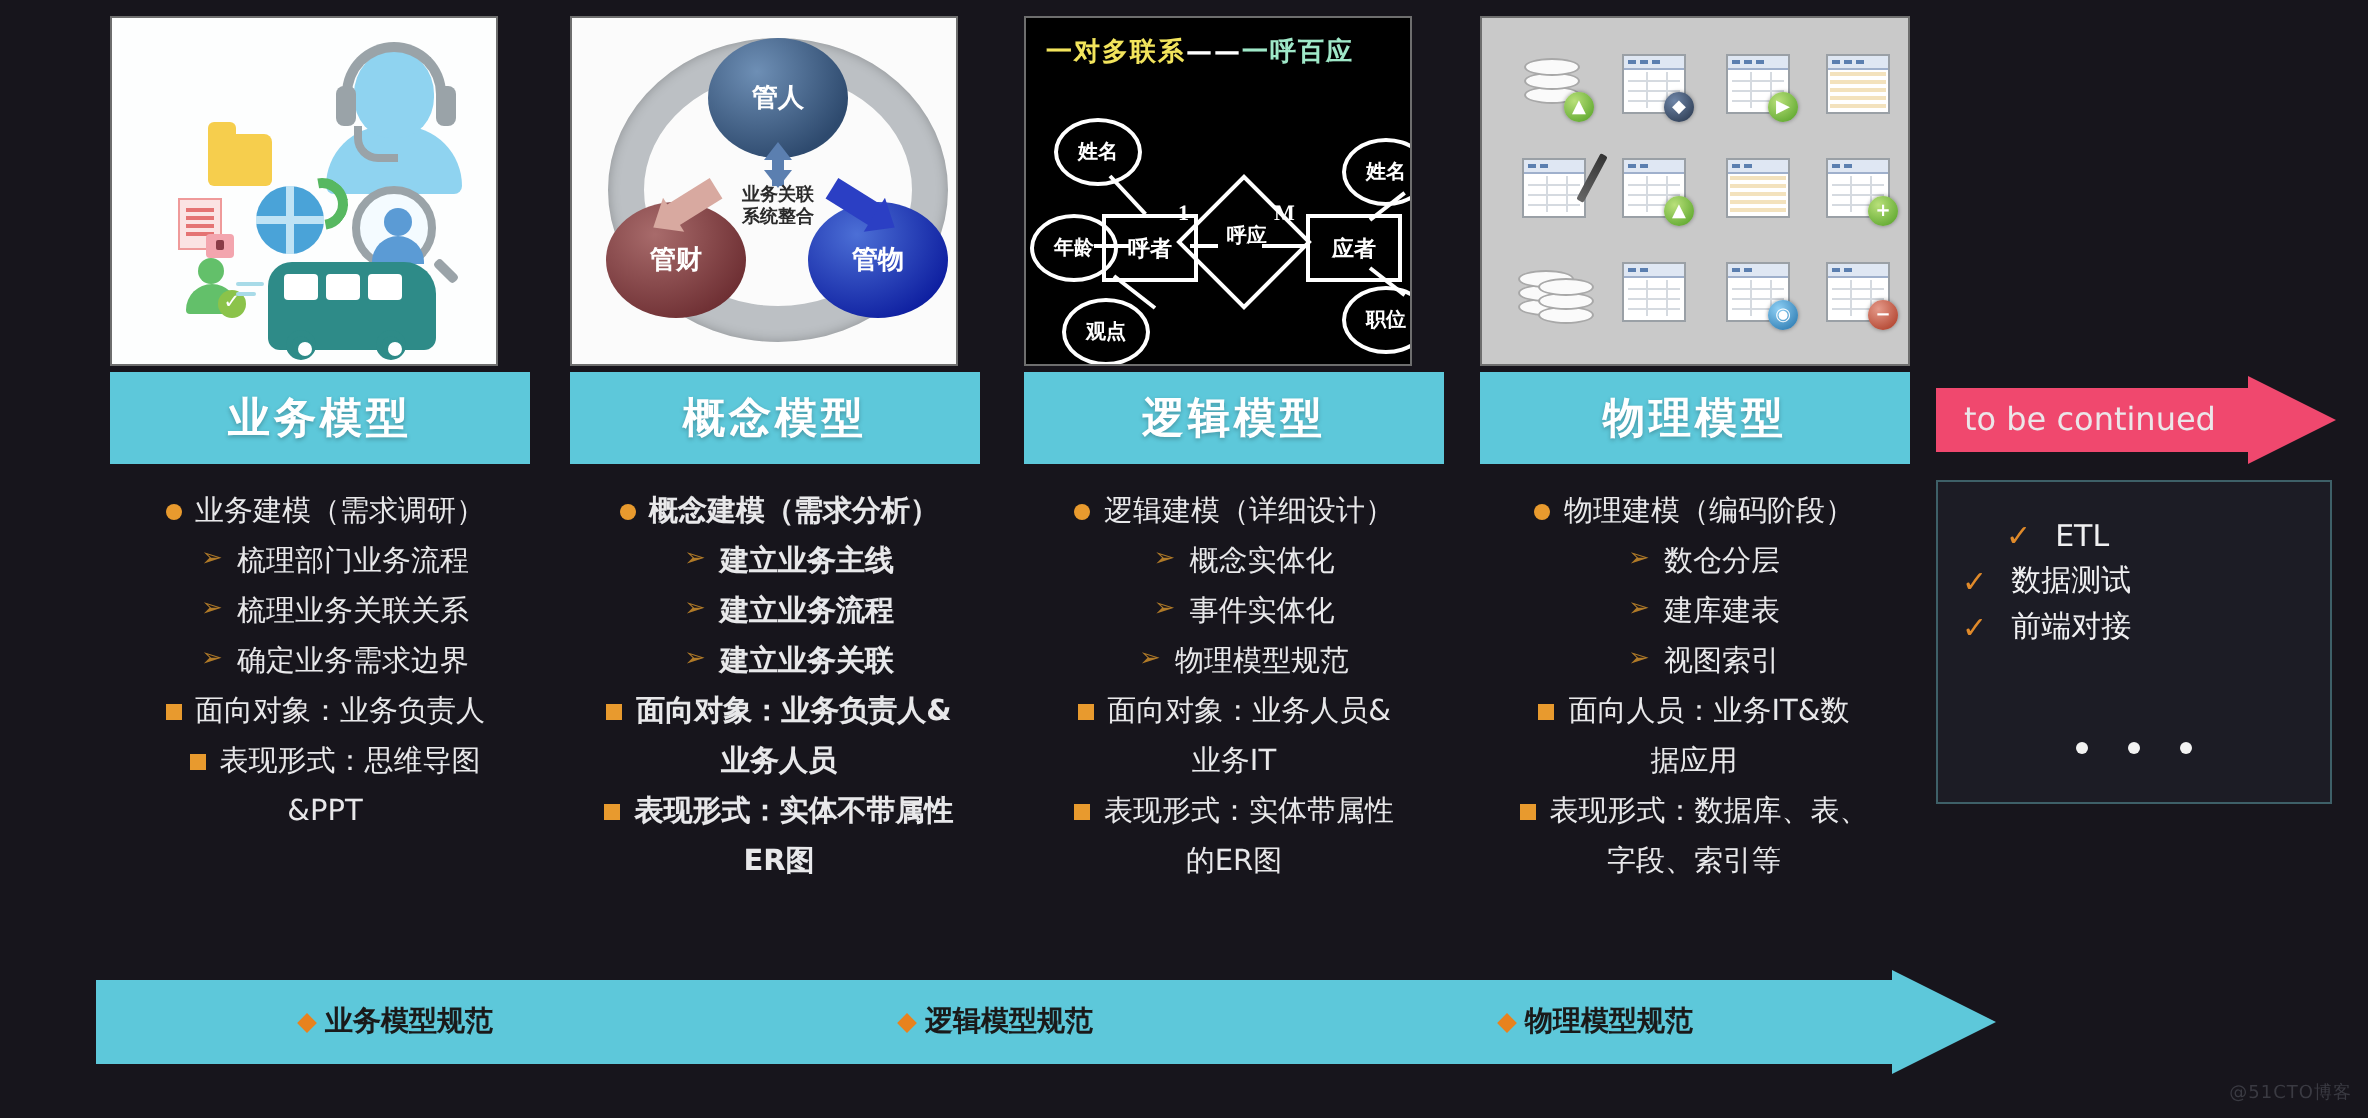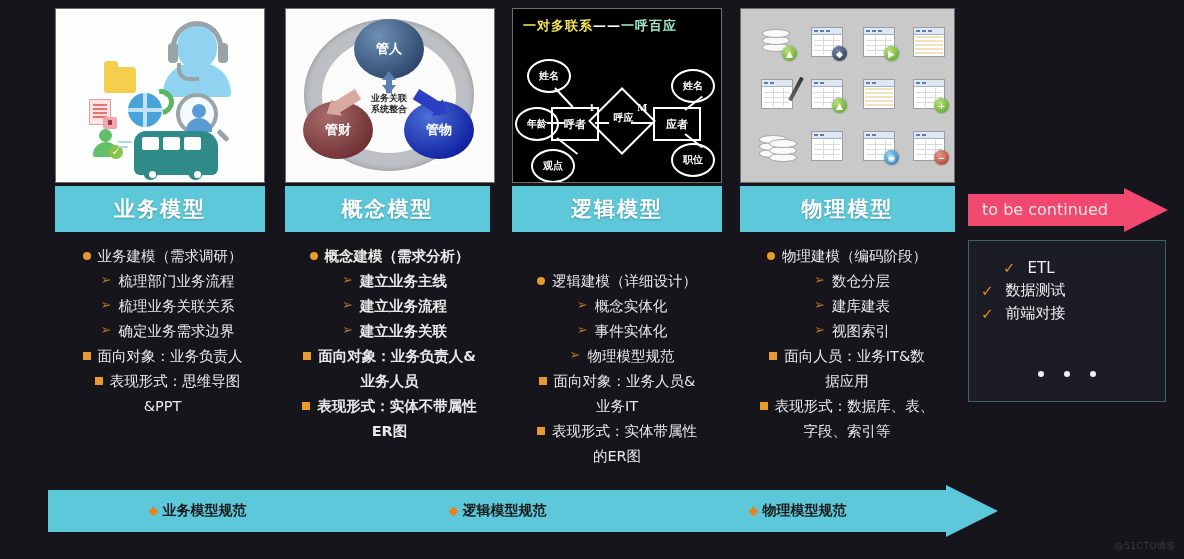--- a/index.html
+++ b/index.html
@@ -5,21 +5,21 @@
   html,body{margin:0;padding:0;}
   body{
     width:1184px;height:559px;
     background:#17151c;
     font-family:"DejaVu Sans","Liberation Sans",sans-serif;
     overflow:hidden;position:relative;
   }
   .stage{position:absolute;left:0;top:0;width:1184px;height:559px;}
 
   
-  .card{position:absolute;top:8px;width:210px;height:175px;background:#fff;
+  .card{position:absolute;top:8px;width:194px;height:175px;background:#fff;
         border:1px solid #6e6e6e;box-sizing:border-box;overflow:hidden;}
   #card1{left:55px;}
   #card2{left:285px;}
   #card3{left:512px;background:#000;}
   #card4{left:740px;width:215px;background:#c9c9c9;}
 
   
   .c1{position:relative;width:100%;height:100%;background:#fdfefe;}
   .ic{position:absolute;}
   .head-person{left:105px;top:14px;width:72px;height:72px;}
@@ -123,21 +123,21 @@
         text-shadow:0 1px 2px rgba(0,0,0,.25);}
   #hb1{left:55px;width:210px;}
   #hb2{left:285px;width:205px;}
   #hb3{left:512px;width:210px;}
   #hb4{left:740px;width:215px;}
 
   
   .col{position:absolute;top:244px;color:#e8e8ea;font-size:14.5px;line-height:1.72;}
   #col1{left:55px;width:215px;}
   #col2{left:282px;width:215px;font-weight:bold;}
-  #col3{left:508px;width:218px;margin-top:25px;}
+  #col3{left:508px;width:218px;}
   #col4{left:736px;width:222px;}
   .li{display:flex;align-items:flex-start;justify-content:center;gap:7px;}
   .li .tx{white-space:nowrap;}
   .mk{flex:0 0 auto;line-height:1.72;}
   .mk.dot{width:8px;height:8px;border-radius:50%;background:#e89a2e;margin-top:8px;}
   .mk.sq{width:8px;height:8px;background:#e89a2e;margin-top:8px;}
   .mk.arw{color:#b07a28;font-size:13px;margin-top:0px;}
   .sub{padding-left:10px;}
   .cont{text-align:center;}
 

